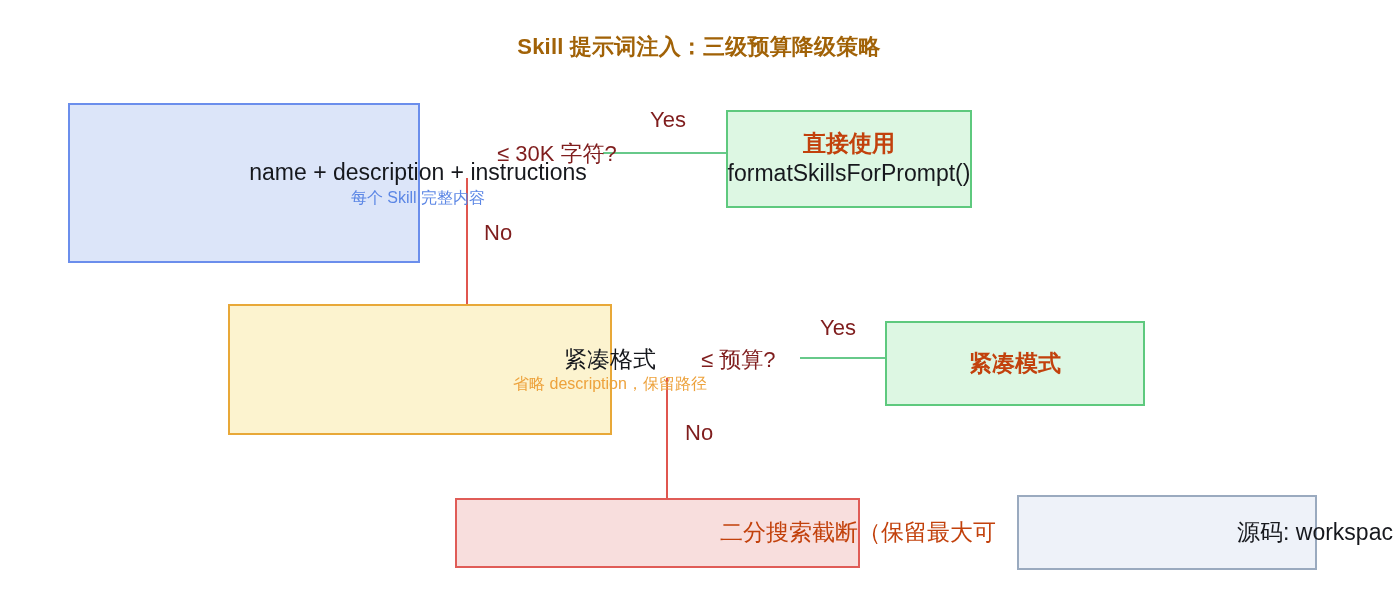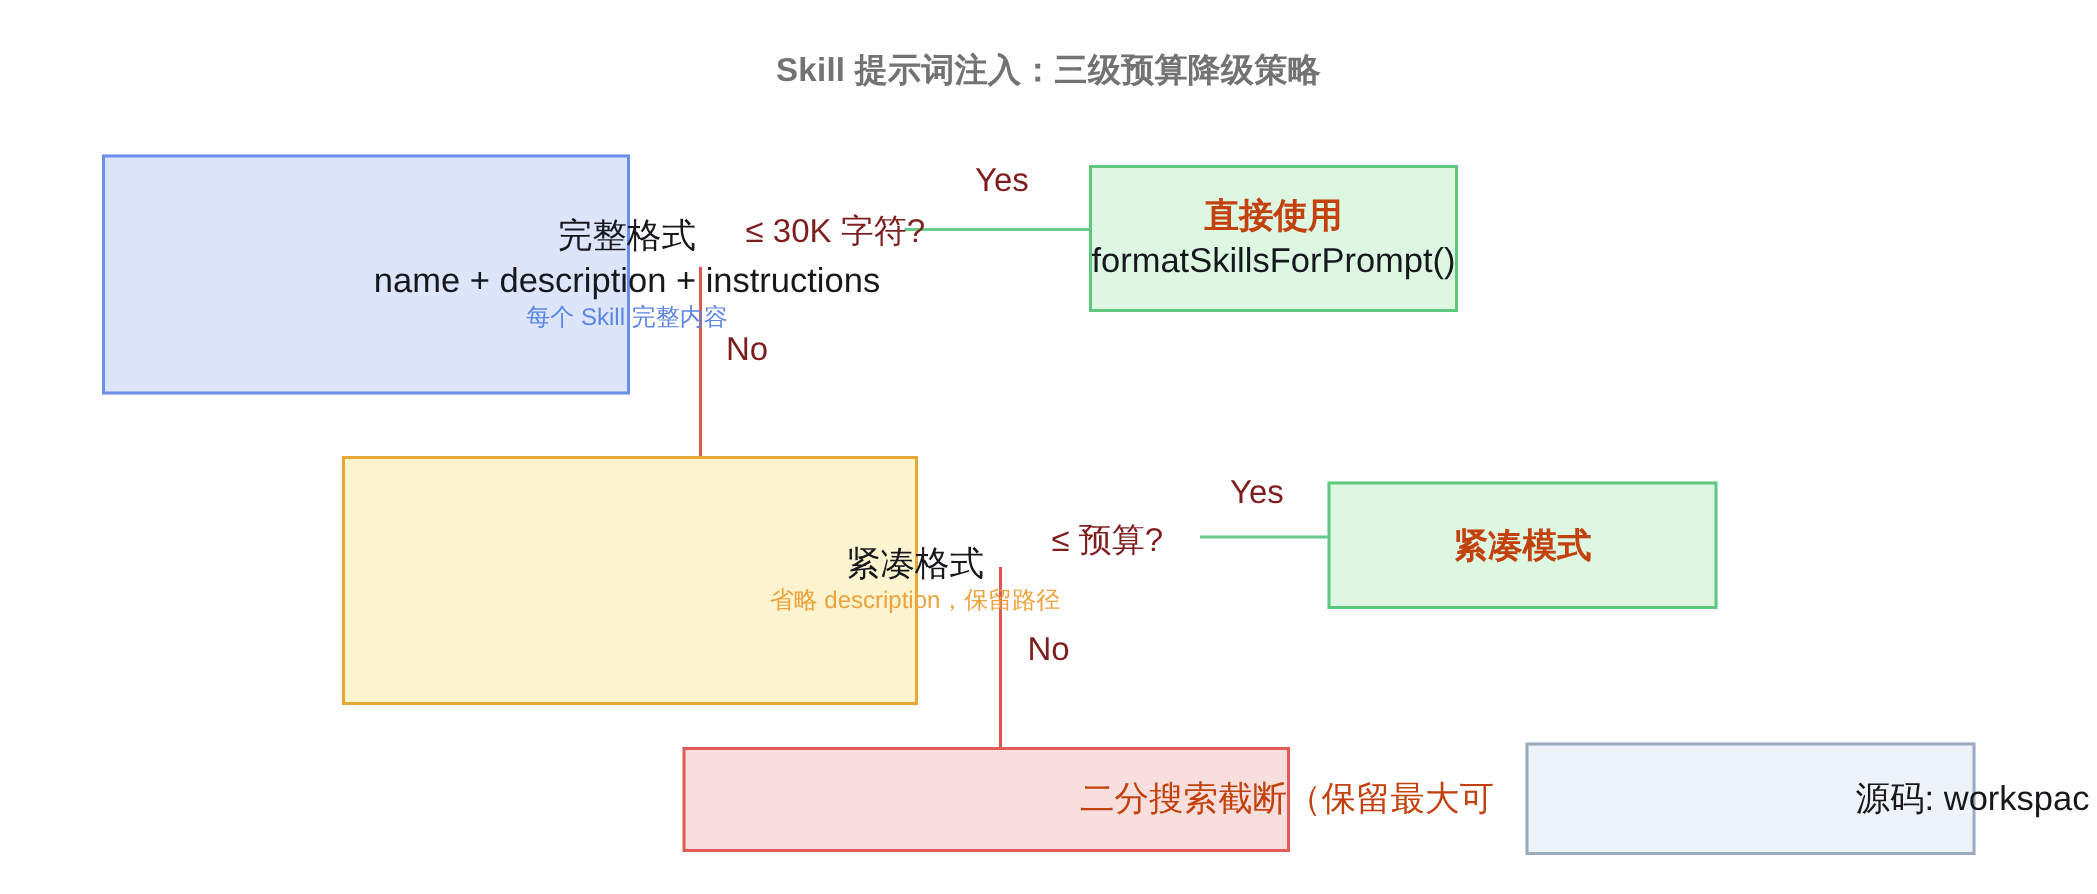--- a/index.html
+++ b/index.html
@@ -25,21 +25,21 @@
   
   #diagram-title {
     position: absolute;
     left: 0;
     top: 32px;
     width: 1398px;
     text-align: center;
     font-size: 22px;
     font-weight: bold;
     letter-spacing: 0.2px;
-    color: #737373;
+    color: #a16207;
     white-space: nowrap;
   }
 
   
   .node {
     position: absolute;
     box-sizing: border-box;
     border-width: 2px;
     border-style: solid;
   }
@@ -64,21 +64,21 @@
   }
   #node-full-format .label-stack { left: 100%; transform: translate(-50%, -50%); }
 
   #node-direct-use {
     left: 726px; top: 110px; width: 246px; height: 98px;
     background: #ddf7e3;
     border-color: #5ec97e;
   }
 
   #node-compact-format {
-    left: 228px; top: 304px; width: 384px; height: 166px;
+    left: 228px; top: 304px; width: 384px; height: 131px;
     background: #fcf3cf;
     border-color: #e8a838;
   }
   #node-compact-format .label-stack { left: 100%; transform: translate(-50%, -50%); }
 
   #node-compact-mode {
     left: 885px; top: 321px; width: 260px; height: 85px;
     background: #ddf7e3;
     border-color: #5ec97e;
   }
@@ -149,21 +149,20 @@
 
   <div class="edge-label" id="label-cond-1">≤ 30K 字符?</div>
   <div class="edge-label" id="label-yes-1">Yes</div>
   <div class="edge-label" id="label-no-1">No</div>
   <div class="edge-label" id="label-cond-2">≤ 预算?</div>
   <div class="edge-label" id="label-yes-2">Yes</div>
   <div class="edge-label" id="label-no-2">No</div>
 
   <div class="node" id="node-full-format">
     <div class="label-stack">
-      <div class="line-1 plain-black">完整格式</div>
       <div class="line-2 plain-black">name + description + instructions</div>
       <div class="line-3 accent-blue">每个 Skill 完整内容</div>
     </div>
   </div>
 
   <div class="node" id="node-direct-use">
     <div class="label-stack">
       <div class="line-1 accent-green">直接使用</div>
       <div class="line-2 plain-black">formatSkillsForPrompt()</div>
     </div>

